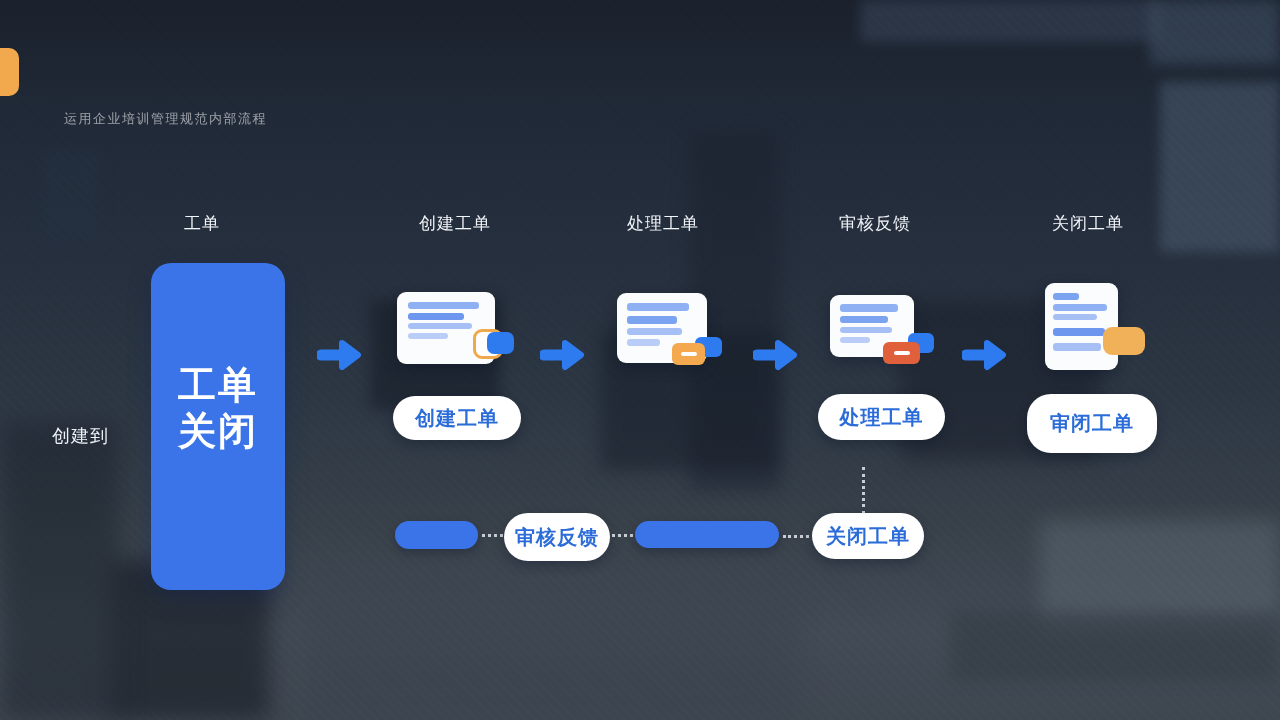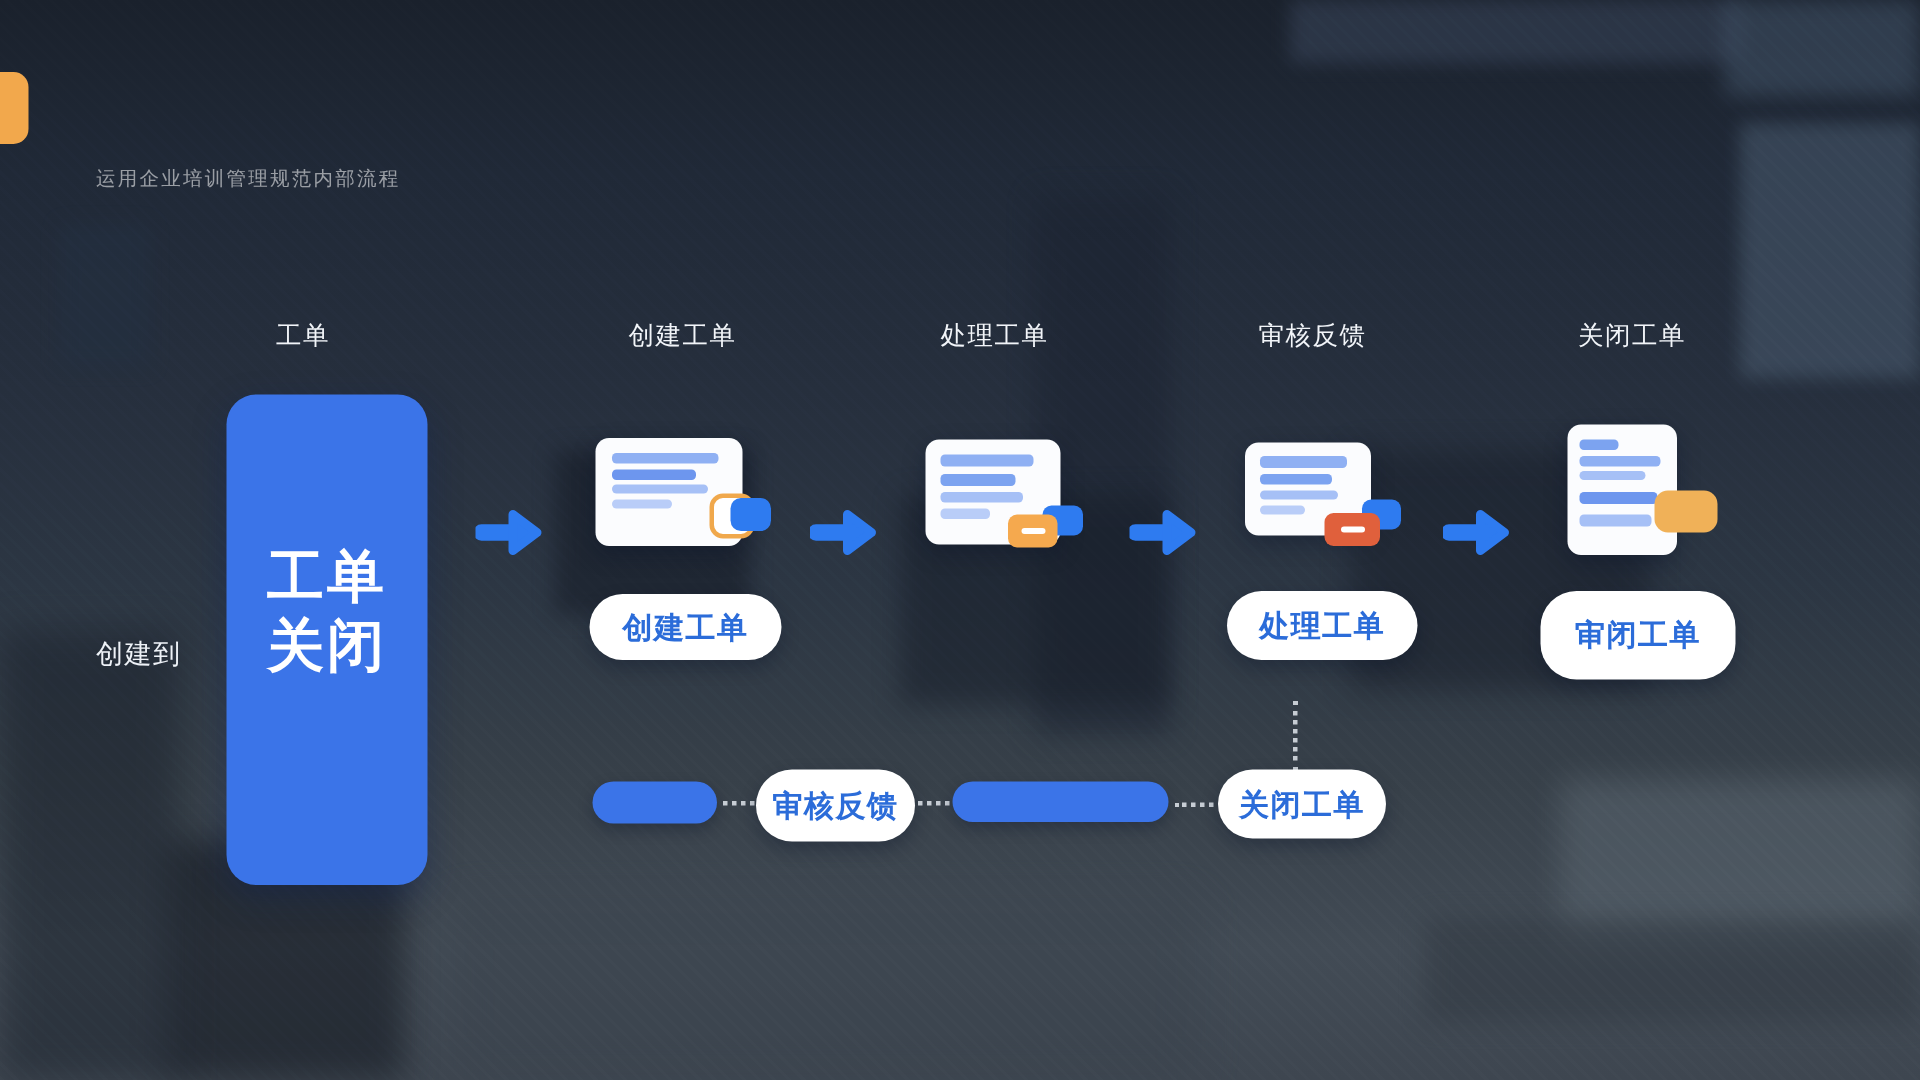--- a/index.html
+++ b/index.html
@@ -16,21 +16,21 @@
   
   .accent-tab{position:absolute;left:0;top:48px;width:19px;height:48px;border-radius:0 10px 10px 0;background:#f2a84c;}
   .title{position:absolute;left:62px;top:46px;margin:0;font-size:42px;font-weight:800;color:#ffffff;letter-spacing:2px;text-shadow:0 2px 8px rgba(0,0,0,.45);}
   .subtitle{position:absolute;left:64px;top:110px;margin:0;font-size:13px;color:rgba(255,255,255,.55);letter-spacing:1.5px;}
   
   .col-header{position:absolute;top:212px;width:120px;text-align:center;font-size:17px;color:#f2f5f9;font-weight:500;letter-spacing:1px;}
   
   .big-node{position:absolute;left:151px;top:263px;width:134px;height:327px;border-radius:20px;background:#3b74e8;
     display:flex;flex-direction:column;align-items:center;justify-content:center;box-shadow:0 8px 22px rgba(15,35,90,.35);}
   .big-node .bn-text{transform:translateY(-18px);color:#fff;font-size:38px;font-weight:700;line-height:1.2;text-align:center;letter-spacing:2px;}
-  .side-label{position:absolute;left:64px;top:424px;font-size:18px;color:#eef2f7;letter-spacing:1px;}
+  .side-label{position:absolute;left:52px;top:424px;font-size:18px;color:#eef2f7;letter-spacing:1px;}
   
   .arrow{position:absolute;top:336px;width:48px;height:38px;}
   
   .card{position:absolute;background:#fbfcfe;border-radius:9px;box-shadow:0 5px 14px rgba(8,18,40,.35);}
   .dline{position:absolute;border-radius:3px;}
   .badge{position:absolute;}
   .badge .dash{position:absolute;left:50%;top:50%;transform:translate(-50%,-50%);width:16px;height:4px;border-radius:2px;background:#ffffff;}
   
   .pill{position:absolute;background:#ffffff;border-radius:24px;display:flex;align-items:center;justify-content:center;
     box-shadow:0 5px 12px rgba(8,18,40,.32);color:#2b6cd9;font-size:20px;font-weight:600;letter-spacing:1px;}

